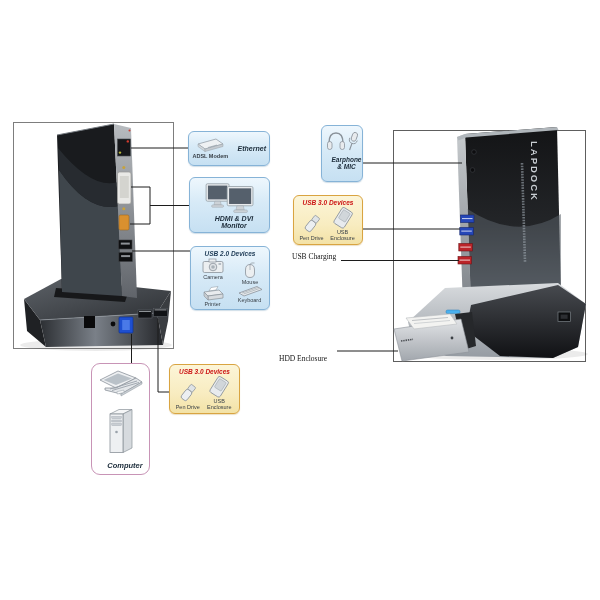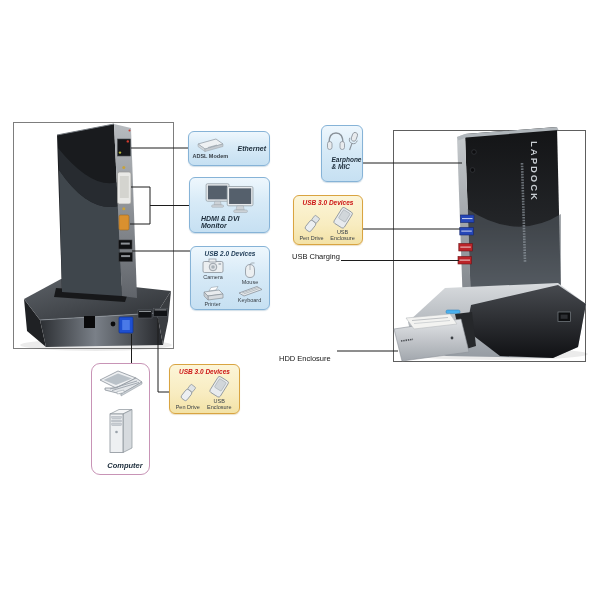--- a/index.html
+++ b/index.html
@@ -8,23 +8,23 @@
   .art{position:absolute;left:0;top:0;}
   .frame{position:absolute;box-sizing:border-box;border:1px solid #7d7d7d;background:transparent;}
   .callout{position:absolute;box-sizing:border-box;border-radius:6px;}
   .blue{background:linear-gradient(180deg,#eef7fd 0%,#d7eaf7 45%,#c6e0f2 100%);
         border:1px solid #86b3d7;box-shadow:0 1px 1px rgba(120,160,190,.35);}
   .yellow{background:linear-gradient(180deg,#fcf5d8 0%,#f8ecc0 60%,#f3e2a6 100%);
           border:1px solid #d9a441;box-shadow:0 1px 1px rgba(190,150,60,.3);}
   .pink{background:#ffffff;border:1px solid #c894b6;border-radius:9px;}
   .blue-title{font-size:6.5px;font-weight:bold;font-style:italic;color:#1d3a55;text-align:center;padding-top:3px;}
   .red-title{font-size:6.5px;font-weight:bold;font-style:italic;color:#cc1414;text-align:center;padding-top:3px;}
-  .big-label{font-size:7px;font-weight:bold;font-style:italic;color:#20303e;padding-left:9px;}
+  .big-label{font-size:7px;font-weight:bold;font-style:italic;color:#20303e;text-align:center;padding-left:9px;}
   .tiny-label{font-size:5.5px;color:#3a4148;text-align:center;line-height:1.15;}
-  .plain-label{position:absolute;font-size:7.5px;color:#141414;white-space:nowrap;}
+  .plain-label{position:absolute;font-size:7.5px;color:#141414;white-space:nowrap;font-family:Liberation Serif, serif;}
   .icon-row{display:flex;justify-content:space-around;align-items:flex-end;}
   .icon-cell{display:flex;flex-direction:column;align-items:center;}
   .eth-box{display:flex;align-items:center;padding:2px 3px;}
   .eth-left{display:flex;flex-direction:column;align-items:center;width:38px;}
   .mon-box{display:flex;flex-direction:column;align-items:center;justify-content:space-between;padding:3px 2px 3px 2px;}
   .usb2-grid{display:flex;flex-wrap:wrap;justify-content:space-around;padding:0 2px;}
   .comp-box{display:flex;flex-direction:column;align-items:center;justify-content:space-between;padding:6px 2px 4px 2px;}
   .ear-box{display:flex;flex-direction:column;align-items:center;padding-top:4px;}
 </style>
 </head>

